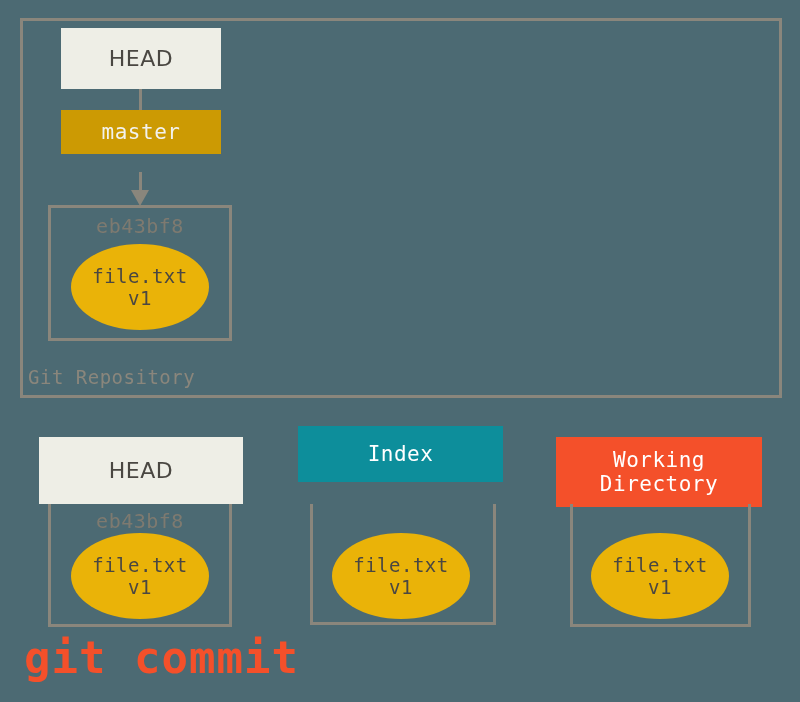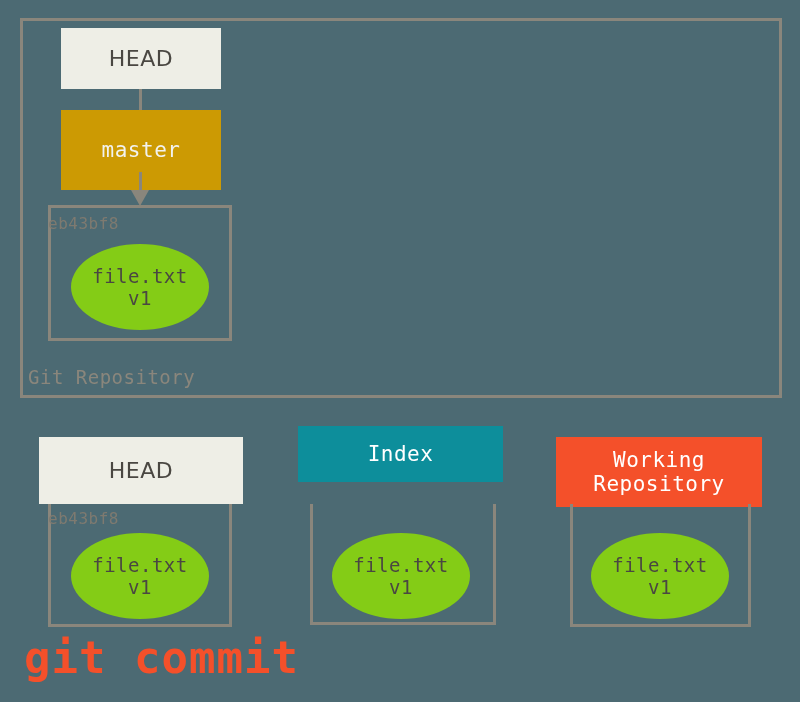--- a/index.html
+++ b/index.html
@@ -64,29 +64,30 @@
   .open-box {
     border-left: 3px solid #8a867c;
     border-right: 3px solid #8a867c;
     border-bottom: 3px solid #8a867c;
     border-top: none;
     background: transparent;
   }
 
   
   .hash {
-    font-size: 16px;
+    text-align: center;
+    font-size: 20px;
     color: #7e7a70;
     line-height: 1;
     letter-spacing: 0.5px;
   }
 
   
   .blob {
-    background: #84cc16;
+    background: #eab308;
     border-radius: 50%;
     display: flex;
     flex-direction: column;
     align-items: center;
     justify-content: center;
     color: #4a4742;
     font-size: 19px;
     line-height: 1.18;
     letter-spacing: 0.5px;
     text-align: center;
@@ -123,21 +124,21 @@
 <div id="stage">
 
   <div class="abs repo-frame"></div>
 
   <div class="abs labelbox head" style="left:61px; top:28px; width:160px; height:61px;">
     <span>HEAD</span>
   </div>
 
   <div class="abs conn" style="left:139px; top:89px; height:21px;"></div>
 
-  <div class="abs labelbox master" style="left:61px; top:110px; width:160px; height:80px;">
+  <div class="abs labelbox master" style="left:61px; top:110px; width:160px; height:44px;">
     <span>master</span>
   </div>
 
   <div class="abs conn" style="left:139px; top:172px; height:21px;"></div>
   <div class="abs arrowhead" style="left:131px; top:190px;"></div>
 
   <div class="abs commit-box" style="left:48px; top:205px; width:184px; height:136px;"></div>
   <div class="abs hash" style="left:48px; top:216px; width:184px;">eb43bf8</div>
   <div class="abs blob" style="left:71px; top:244px; width:138px; height:86px;">
     <span>file.txt</span>
@@ -160,21 +161,21 @@
     <span>Index</span>
   </div>
   <div class="abs open-box" style="left:310px; top:504px; width:186px; height:121px;"></div>
   <div class="abs blob" style="left:332px; top:533px; width:138px; height:86px;">
     <span>file.txt</span>
     <span>v1</span>
   </div>
 
   <div class="abs labelbox wdir" style="left:556px; top:437px; width:206px; height:70px; flex-direction:column;">
     <span>Working</span>
-    <span>Repository</span>
+    <span>Directory</span>
   </div>
   <div class="abs open-box" style="left:570px; top:504px; width:181px; height:123px;"></div>
   <div class="abs blob" style="left:591px; top:533px; width:138px; height:86px;">
     <span>file.txt</span>
     <span>v1</span>
   </div>
 
   <div class="abs cmd">git commit</div>
 
 </div>

